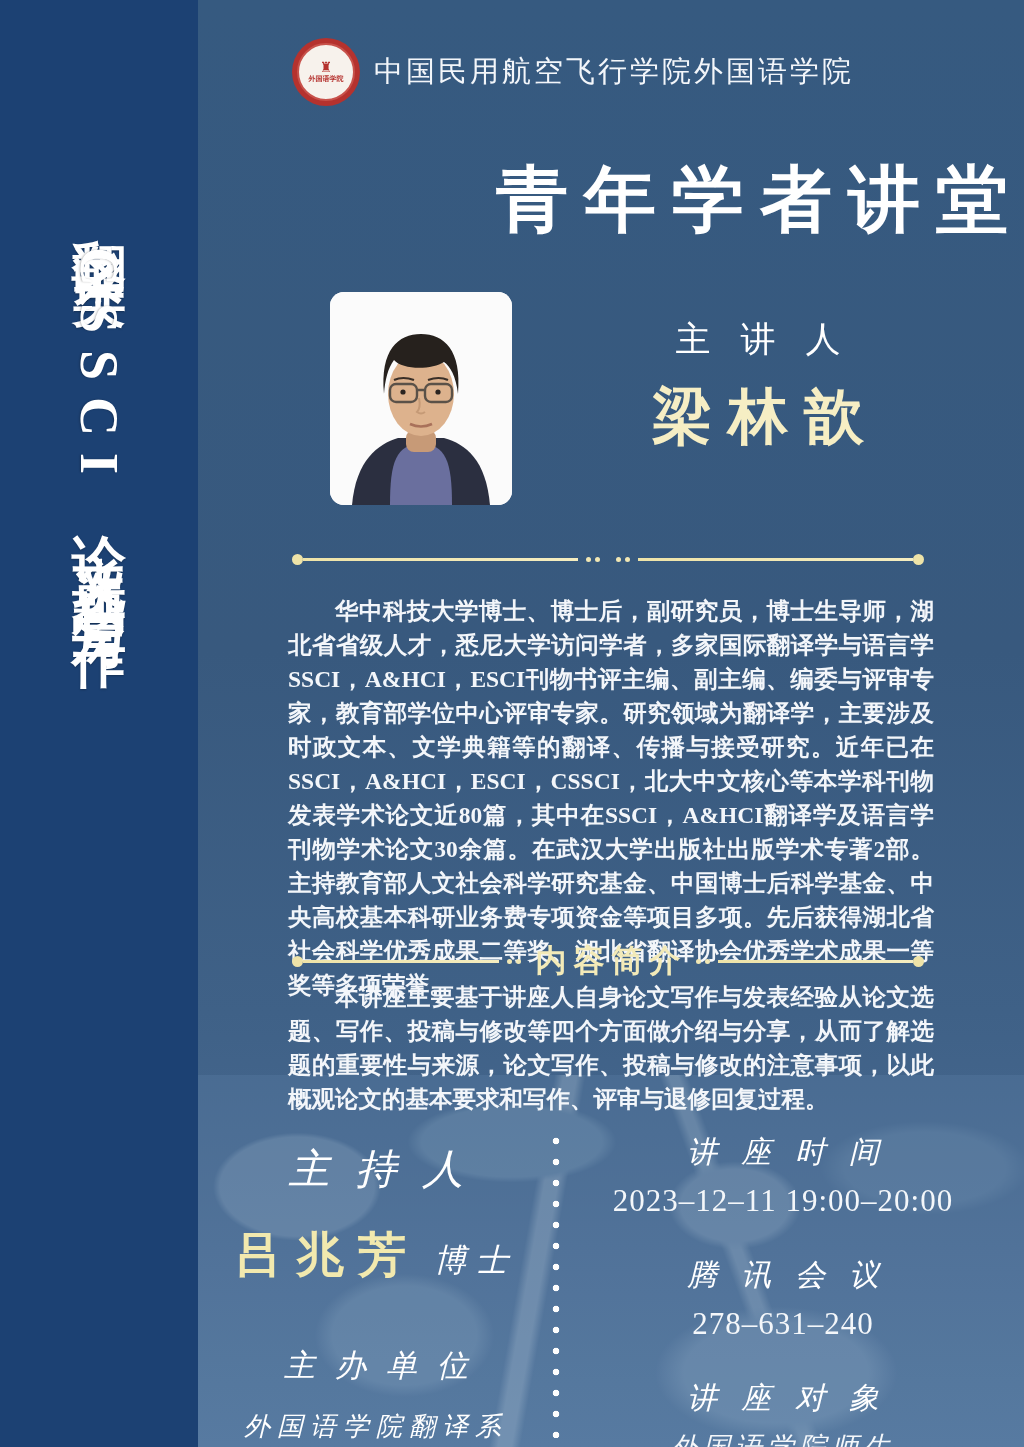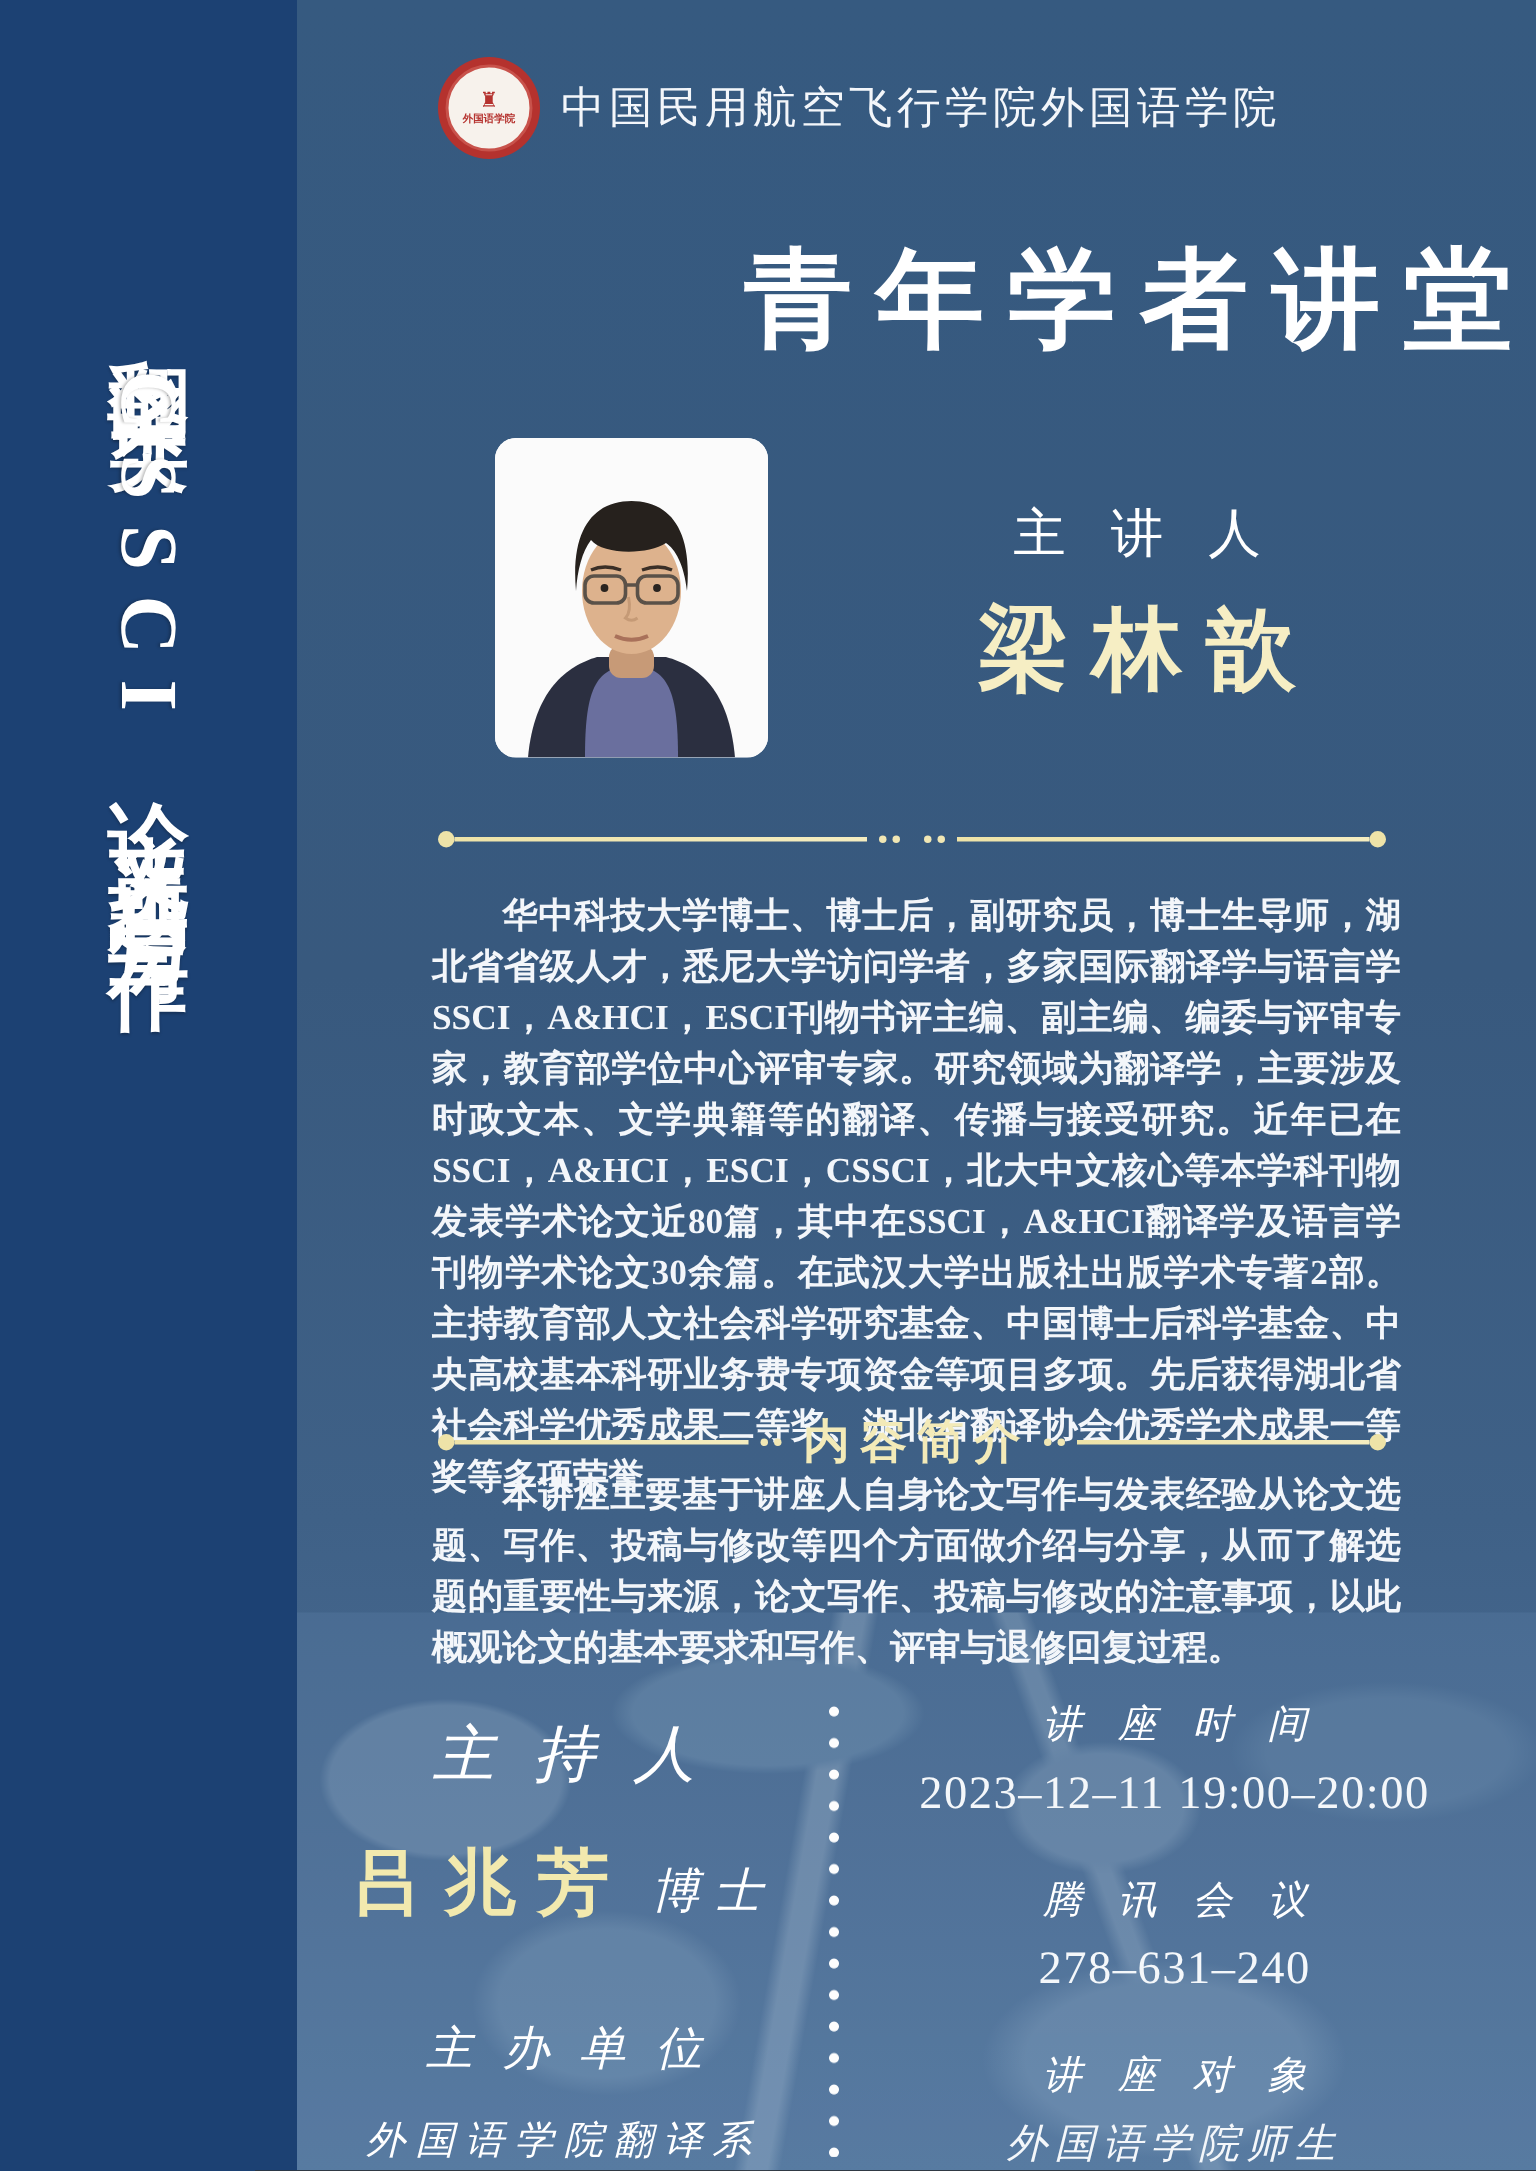--- a/index.html
+++ b/index.html
@@ -45,21 +45,21 @@
   .org-name{color:#f3f6fa;font-size:29px;letter-spacing:3px;white-space:nowrap;}
   
   .main-title{
     position:absolute;left:197px;right:0;top:152px;text-align:right;
     font-size:72px;font-weight:bold;color:#ffffff;letter-spacing:16px;padding-left:16px;
   }
   
   .photo{position:absolute;left:330px;top:292px;width:182px;height:213px;
     border-radius:14px;overflow:hidden;background:#fdfdfd;}
   .photo svg{display:block;width:100%;height:100%;}
-  .speaker{position:absolute;left:598px;top:332px;width:320px;text-align:center;}
+  .speaker{position:absolute;left:598px;top:316px;width:320px;text-align:center;}
   .speaker-role{color:#ffffff;font-size:35px;letter-spacing:30px;padding-left:30px;white-space:nowrap;}
   .speaker-name{margin-top:14px;color:#f6eec4;font-size:60px;font-weight:bold;
     letter-spacing:16px;padding-left:16px;white-space:nowrap;}
   
   .sec-head{position:absolute;left:292px;width:632px;display:flex;align-items:center;}
   .sec-head.bio{top:554px;}
   .sec-head.content{top:940px;}
   .end-dot{width:11px;height:11px;border-radius:50%;background:#eee3a8;flex:0 0 auto;}
   .rule{flex:1;height:3px;background:linear-gradient(90deg,#eee3a8,#f5edc0);}
   .mini-dots{display:flex;gap:4px;margin:0 8px;flex:0 0 auto;}
@@ -81,21 +81,21 @@
   .host-degree{color:#ffffff;font-size:32px;letter-spacing:10px;font-style:italic;}
   .org-label{margin-top:58px;color:#ffffff;font-size:31px;letter-spacing:20px;
     padding-left:20px;font-style:italic;white-space:nowrap;}
   .org-value{margin-top:22px;color:#ffffff;font-size:26px;letter-spacing:7px;
     font-style:italic;white-space:nowrap;}
   .dotted-sep{position:absolute;left:552px;top:1136px;height:302px;width:8px;
     background-image:radial-gradient(circle at 4px 5px,#fdfdfd 3px,transparent 3.6px);
     background-size:8px 21px;background-repeat:repeat-y;}
   .foot-right{position:absolute;left:578px;top:1132px;width:410px;
     display:flex;flex-direction:column;align-items:center;}
-  .fr-label{color:#ffffff;font-size:26px;letter-spacing:24px;padding-left:24px;
+  .fr-label{color:#ffffff;font-size:30px;letter-spacing:24px;padding-left:24px;
     font-style:italic;white-space:nowrap;}
   .fr-value{margin-top:10px;color:#f4f7fa;font-size:31px;letter-spacing:1px;white-space:nowrap;}
   .fr-label.mt{margin-top:36px;}
   .fr-value.small{font-size:27px;letter-spacing:5px;font-style:italic;}
 </style>
 </head>
 <body>
 
 <div class="poster">
 

